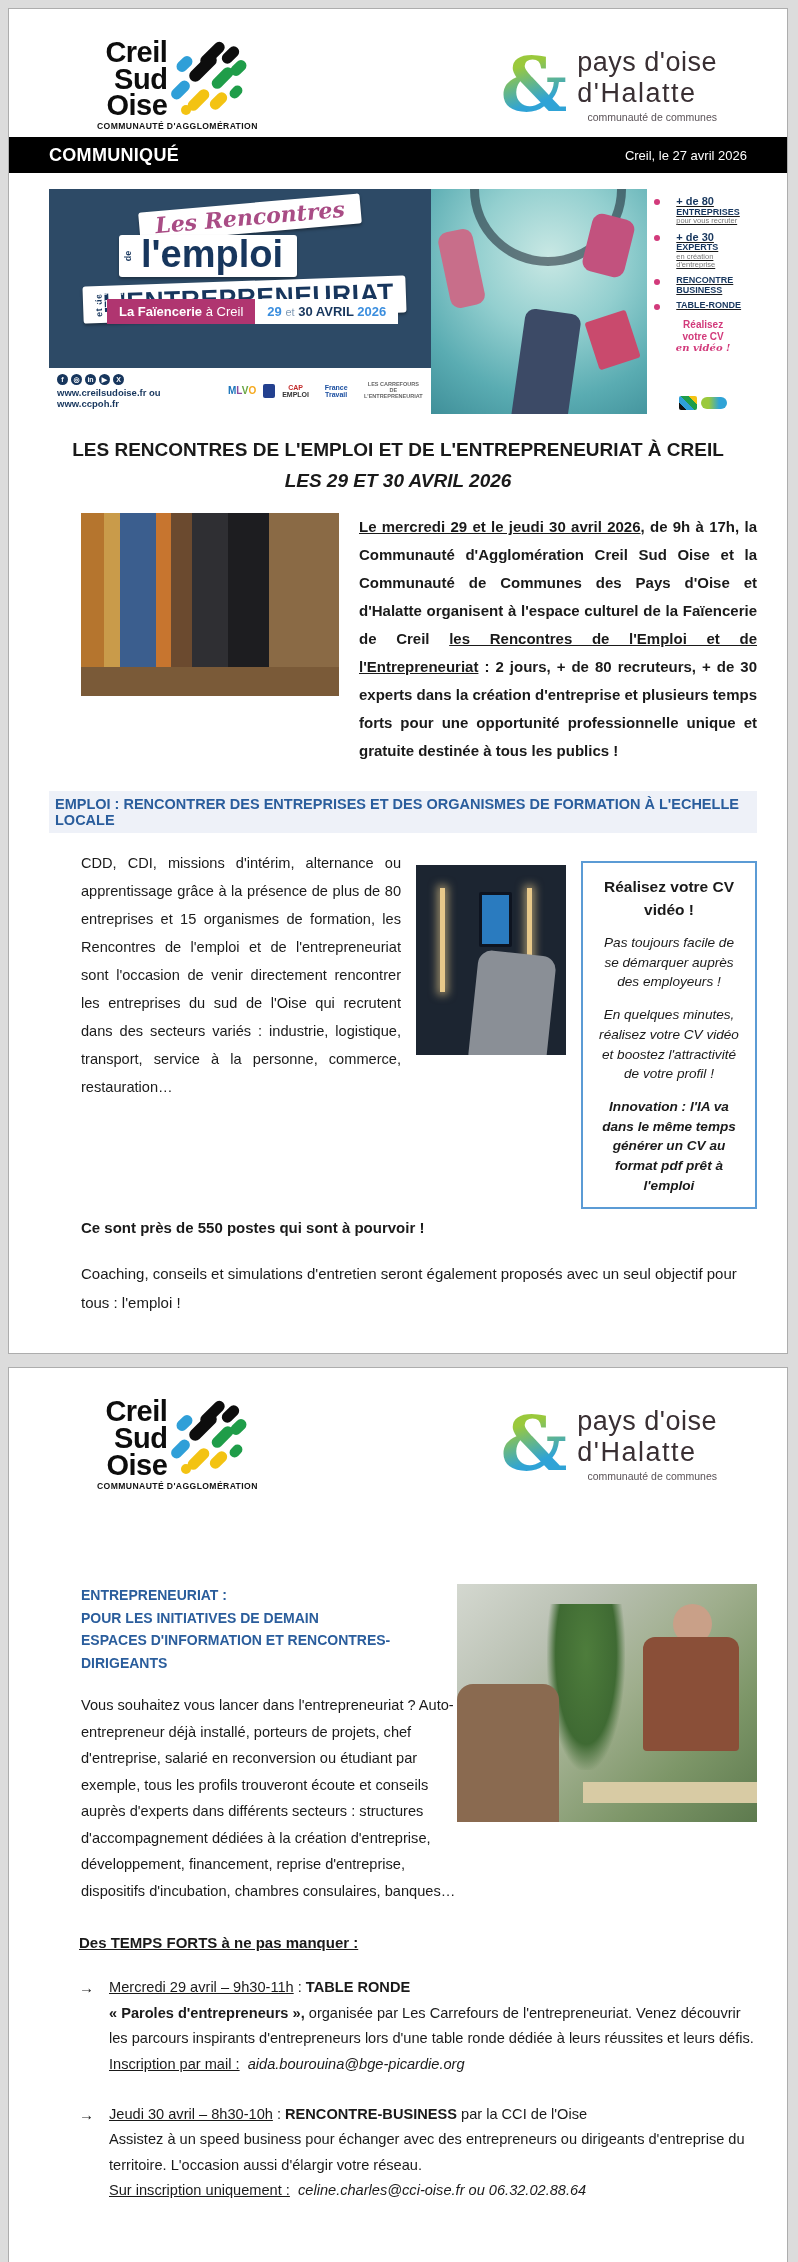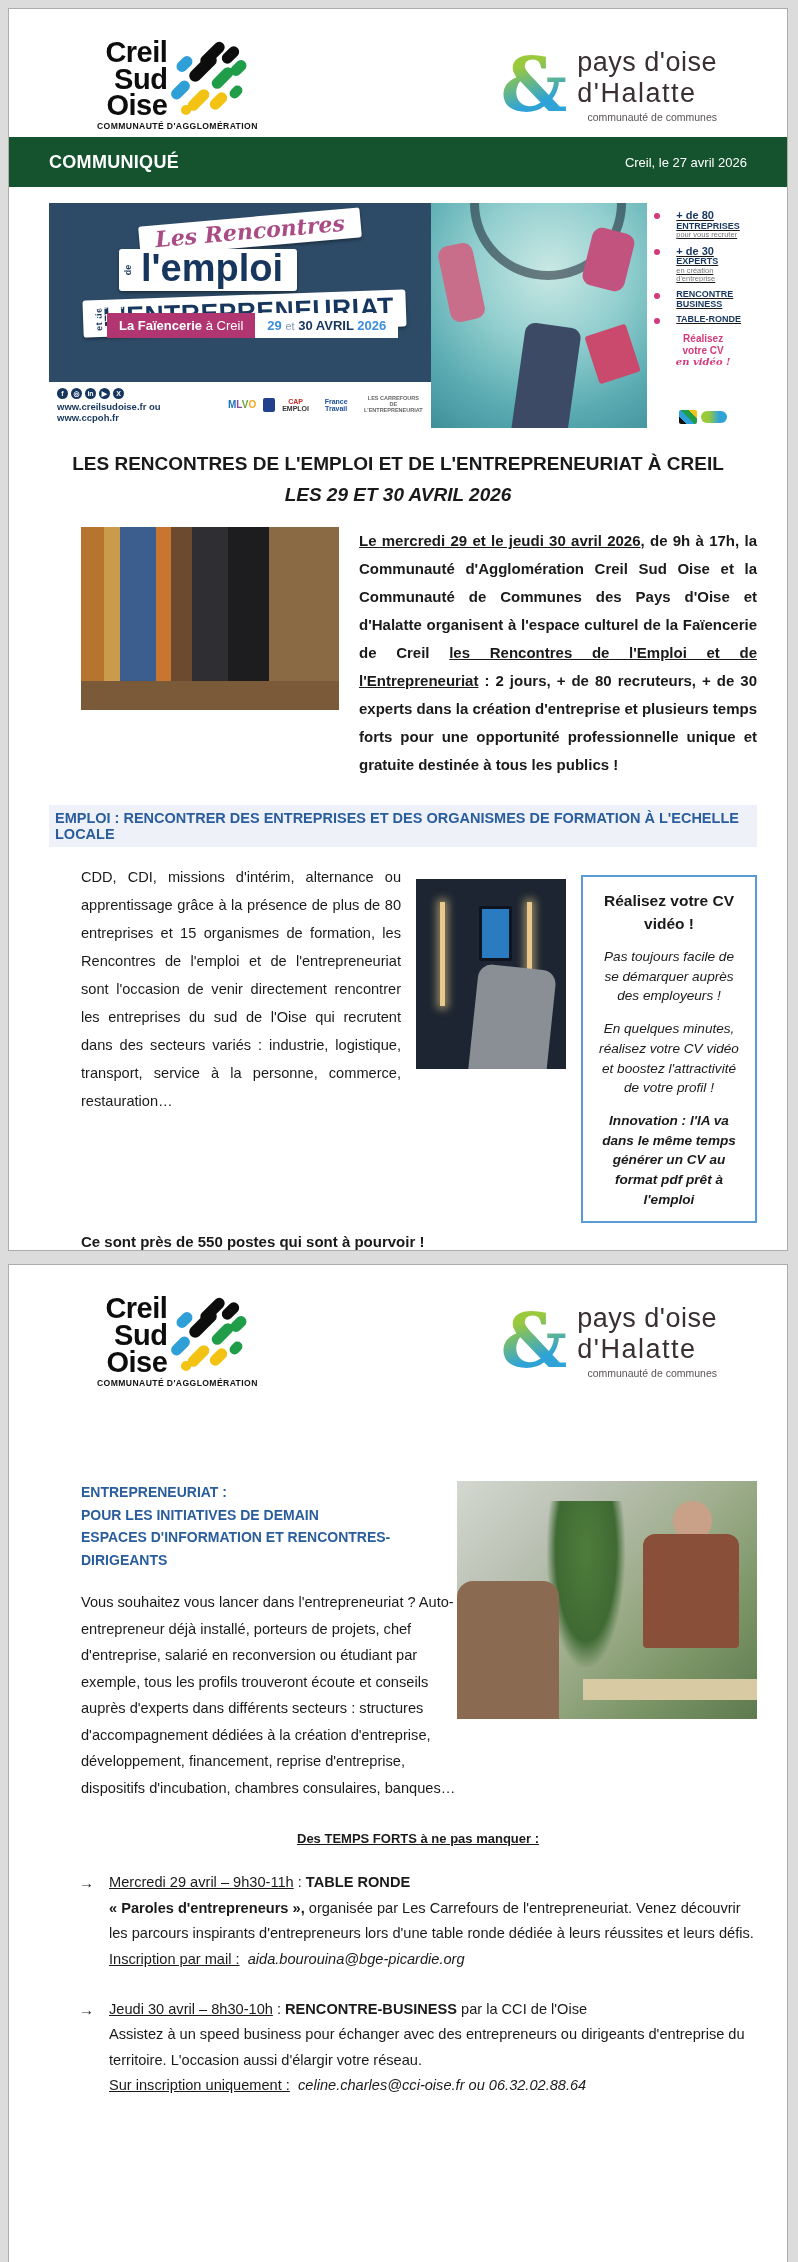--- a/index.html
+++ b/index.html
@@ -19,21 +19,21 @@
   .pill{position:absolute;border-radius:10px;transform:rotate(45deg);}
   .creil-sub{font-size:8.6px;font-weight:700;letter-spacing:.4px;margin-top:2px;color:#111;}
   .poh-logo{display:flex;align-items:center;gap:10px;margin-top:8px;}
   .poh-amp{font-family:"DejaVu Serif",serif;font-size:74px;line-height:70px;font-weight:700;background:linear-gradient(160deg,#9ac93c 25%,#2fa3d6 70%);-webkit-background-clip:text;background-clip:text;color:transparent;}
   .poh-words{color:#392f33;}
   .poh-l1{font-size:27px;letter-spacing:.5px;}
   .poh-l2{font-size:27px;letter-spacing:1.5px;}
   .poh-sub{font-size:10.5px;color:#5a5257;text-align:right;margin-top:2px;}
 
   
-  .bar{background:#14532d;color:#fff;height:50px;display:flex;align-items:center;justify-content:space-between;padding:0 40px;}
+  .bar{background:#000000;color:#fff;height:36px;display:flex;align-items:center;justify-content:space-between;padding:0 40px;}
   .bar-title{font-weight:800;font-size:18px;letter-spacing:.3px;}
   .bar-date{font-size:13px;}
 
   
   .banner{position:relative;margin:16px 30px 0 40px;height:225px;background:#2d4a66;overflow:hidden;}
   .eb-left{position:absolute;left:0;top:0;width:54%;height:179px;}
   .rib{width:max-content;background:#fff;border-radius:3px;box-shadow:0 2px 3px rgba(0,0,0,.35);}
   .rib-script{margin:14px auto 0 90px;transform:rotate(-5deg);padding:1px 16px 3px;font-family:"DejaVu Serif",serif;font-style:italic;font-weight:700;font-size:22px;background-clip:text;color:#a94c85;background:#fff;}
   .rib-emploi{margin:2px auto 0 70px;padding:0 14px 2px 22px;color:#17365d;font-weight:800;font-size:38px;line-height:1.05;position:relative;}
   .rib-entre{margin:4px auto 0 34px;transform:rotate(-2deg);padding:2px 12px 4px 20px;color:#17365d;font-weight:900;font-size:26.5px;letter-spacing:.5px;position:relative;}
@@ -107,21 +107,21 @@
   .ent-left{flex:1;}
   .ent-head{color:#2a5d9c;font-weight:800;font-size:14px;line-height:1.6;}
   .ent-par{margin-top:18px;font-size:14.6px;line-height:1.82;}
   .photo-meeting{width:300px;height:238px;background:linear-gradient(135deg,#d4d8d0 0%,#b9c0b2 28%,#9fae8d 52%,#7d9668 75%,#5d7a4e 100%);position:relative;overflow:hidden;}
   .plant{position:absolute;left:30%;top:8%;width:26%;height:70%;background:radial-gradient(ellipse at 50% 30%,#4e7d3c 0%,#3f6a33 55%,rgba(0,0,0,0) 72%);}
   .man{position:absolute;right:6%;top:22%;width:32%;height:48%;background:#8a4f38;border-radius:12px 12px 4px 4px;}
   .man-head{position:absolute;right:15%;top:8%;width:13%;height:17%;background:#c9a088;border-radius:50%;}
   .woman{position:absolute;left:0;bottom:-4%;width:34%;height:62%;background:#8a6a50;border-radius:16px 16px 0 0;}
   .mtable{position:absolute;right:0;bottom:8%;width:58%;height:9%;background:#d8cba4;}
   .tf-wrap{margin:30px 30px 0 70px;}
-  .tf-head{font-weight:800;font-size:13px;text-decoration:underline;text-align:center;}
+  .tf-head{font-weight:800;font-size:15px;text-decoration:underline;}
   .tf-item{display:grid;grid-template-columns:30px 1fr;margin-top:24px;font-size:14.6px;line-height:1.75;}
   .tf-arrow{font-weight:700;font-size:15px;}
   .tf-name{font-weight:800;}
   .tf-contact{font-style:italic;}
   .tf-label{text-decoration:underline;}
 </style>
 </head>
 <body>
 
 <div class="frame">
@@ -287,20 +287,21 @@
       </div>
       <div class="cv-box">
         <h4>Réalisez votre CV vidéo !</h4>
         <p>Pas toujours facile de se démarquer auprès des employeurs !</p>
         <p>En quelques minutes, réalisez votre CV vidéo et boostez l'attractivité de votre profil !</p>
         <p class="p3">Innovation : l'IA va dans le même temps générer un CV au format pdf prêt à l'emploi</p>
       </div>
     </div>
 
     <div class="positions">Ce sont près de 550 postes qui sont à pourvoir !</div>
+    <div class="coaching">Coaching, conseils et simulations d'entretien seront également proposés avec un seul objectif pour tous : l'emploi !</div>
   </div>
 
   <div class="page-gap"></div>
 
   <div class="page page2">
 
     <div class="logo-row">
       <div class="creil-logo">
         <div class="creil-top">
           <div class="creil-words">

